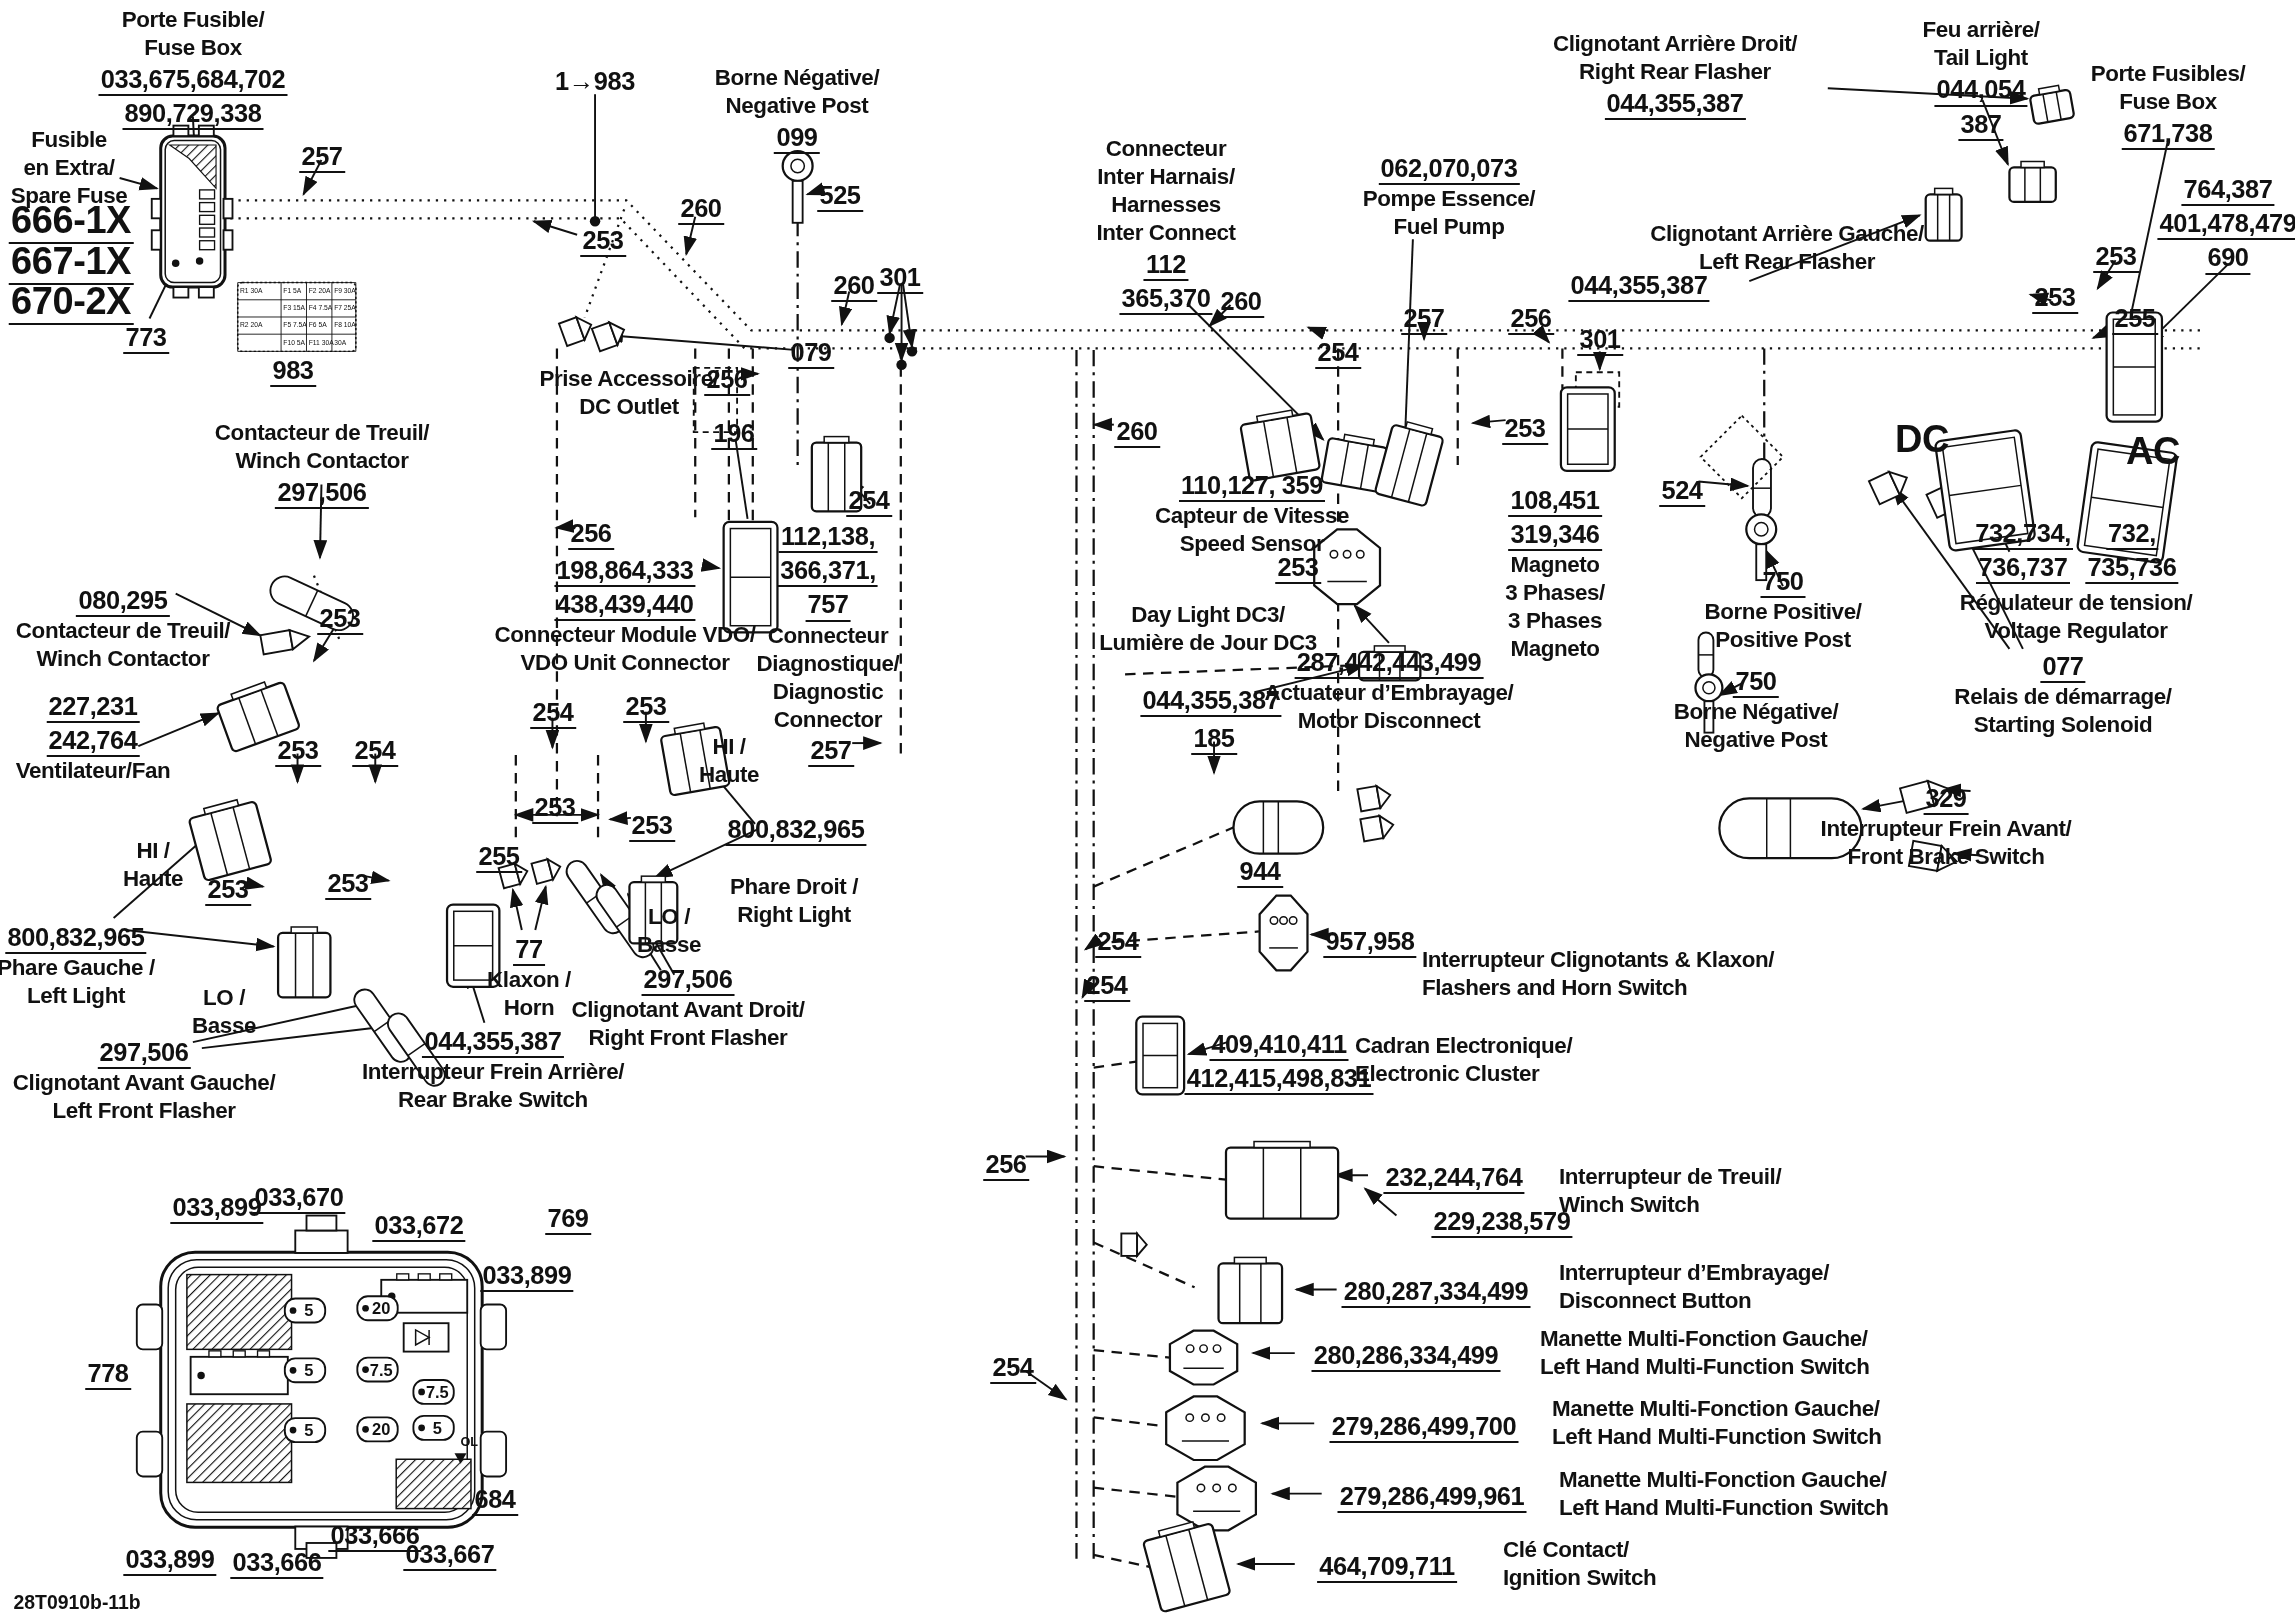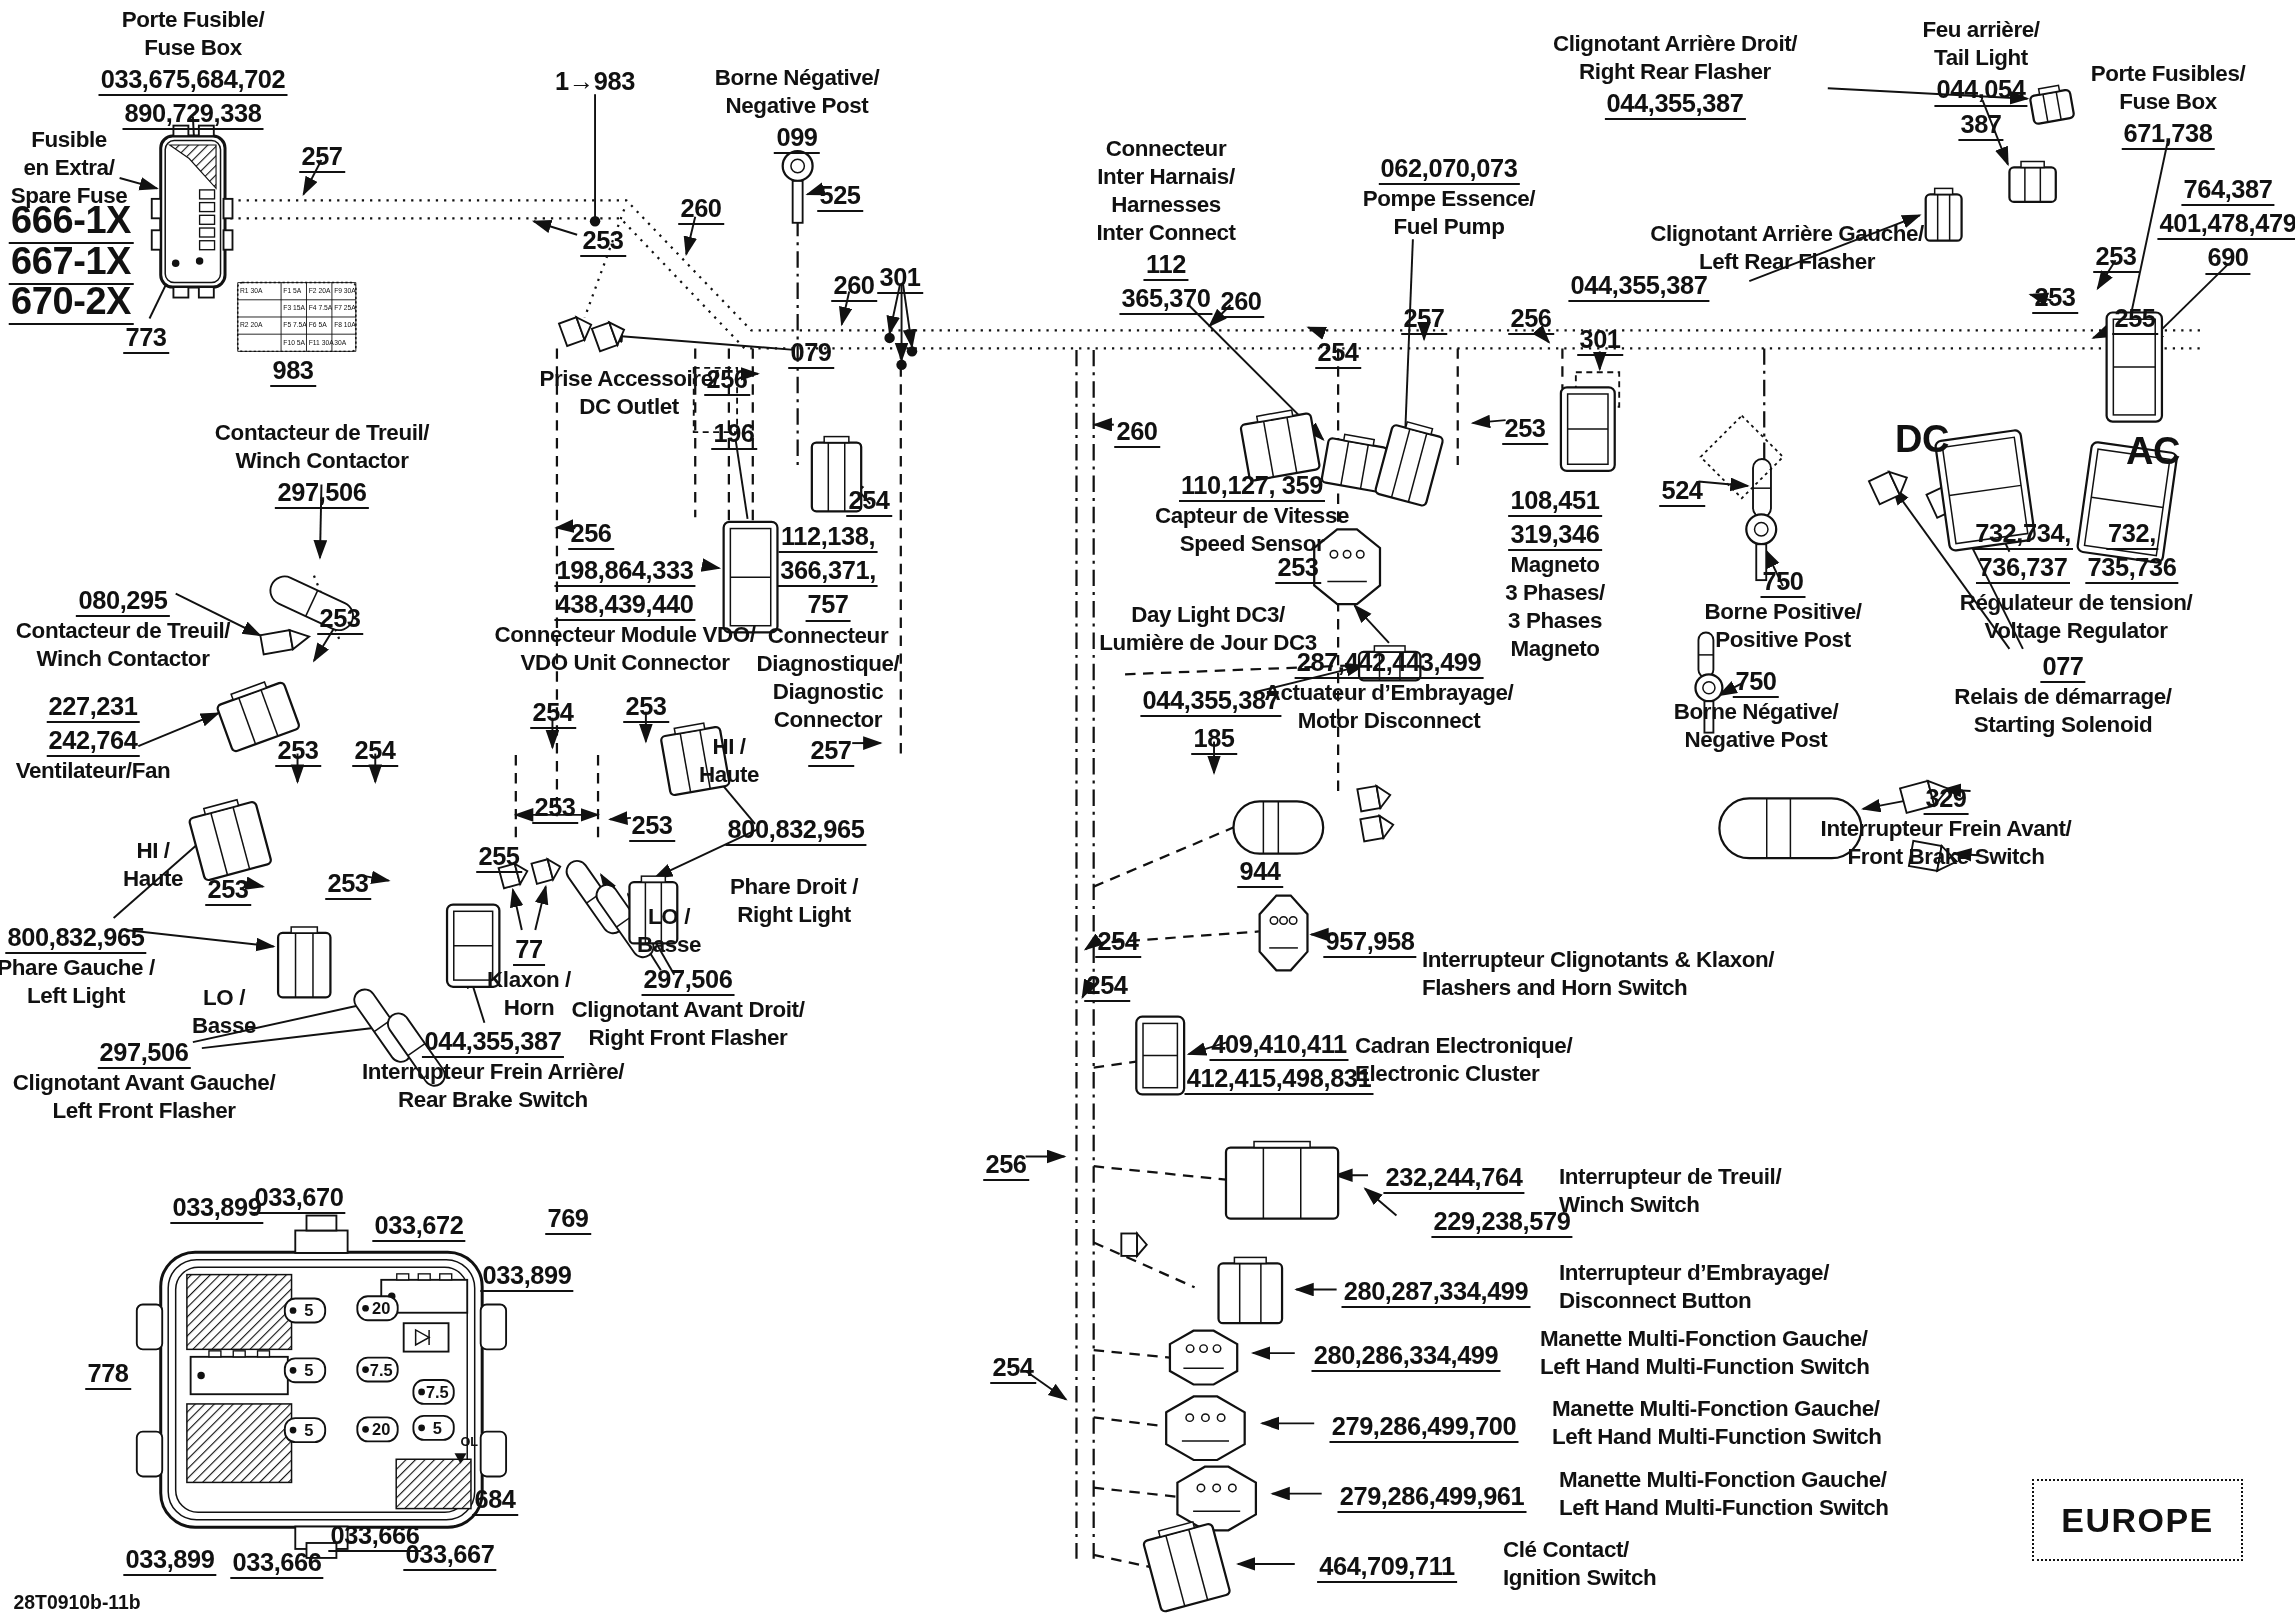--- a/index.html
+++ b/index.html
@@ -970,18 +970,15 @@
         <span class="ln n"><span class="u">033,666</span></span>
       </div>
       <div class="co" style="left: 375px; top: 1518px;">
         <span class="ln n"><span class="u">033,666</span></span>
       </div>
       <div class="co" style="left: 450px; top: 1537px;">
         <span class="ln n"><span class="u">033,667</span></span>
       </div>
     </div>
 
-  <div id="europe-badge" style="left: 2032px; top: 1479px; width: 207px; height: 78px;">
-    <span>EUROPE</span>
-  </div>
   <div id="doc-code" style="left: 13.5px; top: 1591px;">28T0910b-11b</div>
 </div>
 
 
 </body></html>

